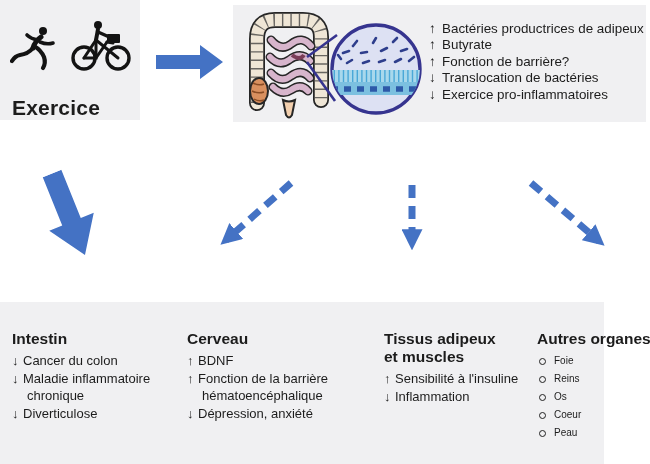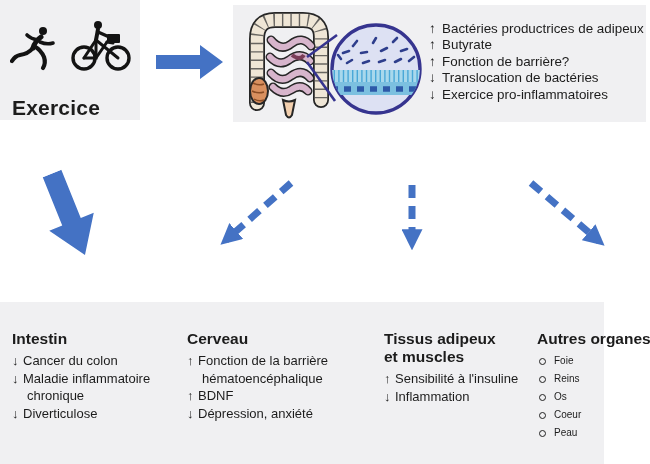--- a/index.html
+++ b/index.html
@@ -202,22 +202,22 @@
 
     <div class="col col-1">
       <div class="col-title">Intestin</div>
       <div class="col-item"><span class="bullet">↓</span><span>Cancer du colon</span></div>
       <div class="col-item"><span class="bullet">↓</span><span>Maladie inflammatoire chronique</span></div>
       <div class="col-item"><span class="bullet">↓</span><span>Diverticulose</span></div>
     </div>
 
     <div class="col col-2">
       <div class="col-title">Cerveau</div>
+      <div class="col-item"><span class="bullet">↑</span><span>BDNF</span></div>
       <div class="col-item"><span class="bullet">↑</span><span>Fonction de la barrière hématoencéphalique</span></div>
-      <div class="col-item"><span class="bullet">↑</span><span>BDNF</span></div>
       <div class="col-item"><span class="bullet">↓</span><span>Dépression, anxiété</span></div>
     </div>
 
     <div class="col col-3">
       <div class="col-title">Tissus adipeux et muscles</div>
       <div class="col-item"><span class="bullet">↑</span><span>Sensibilité à l'insuline</span></div>
       <div class="col-item"><span class="bullet">↓</span><span>Inflammation</span></div>
     </div>
 
     <div class="col col-4">

